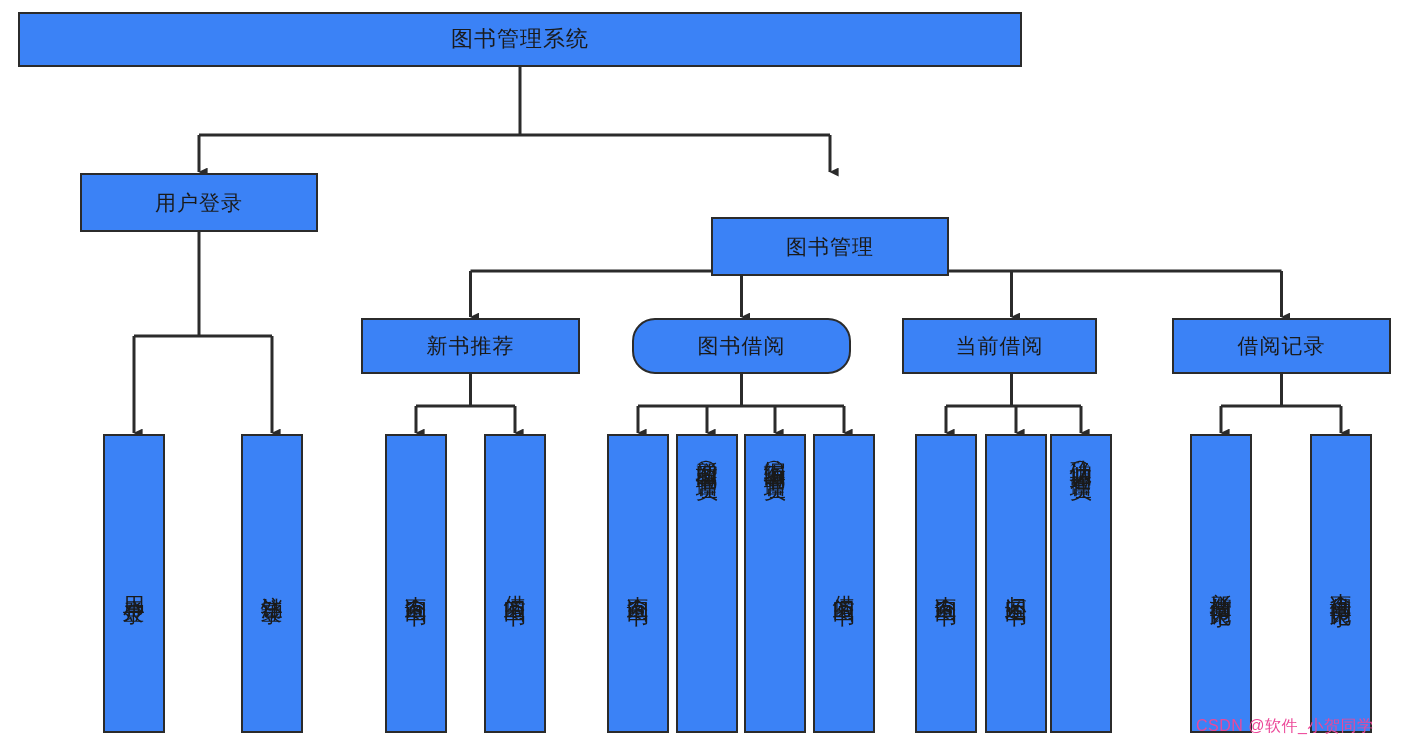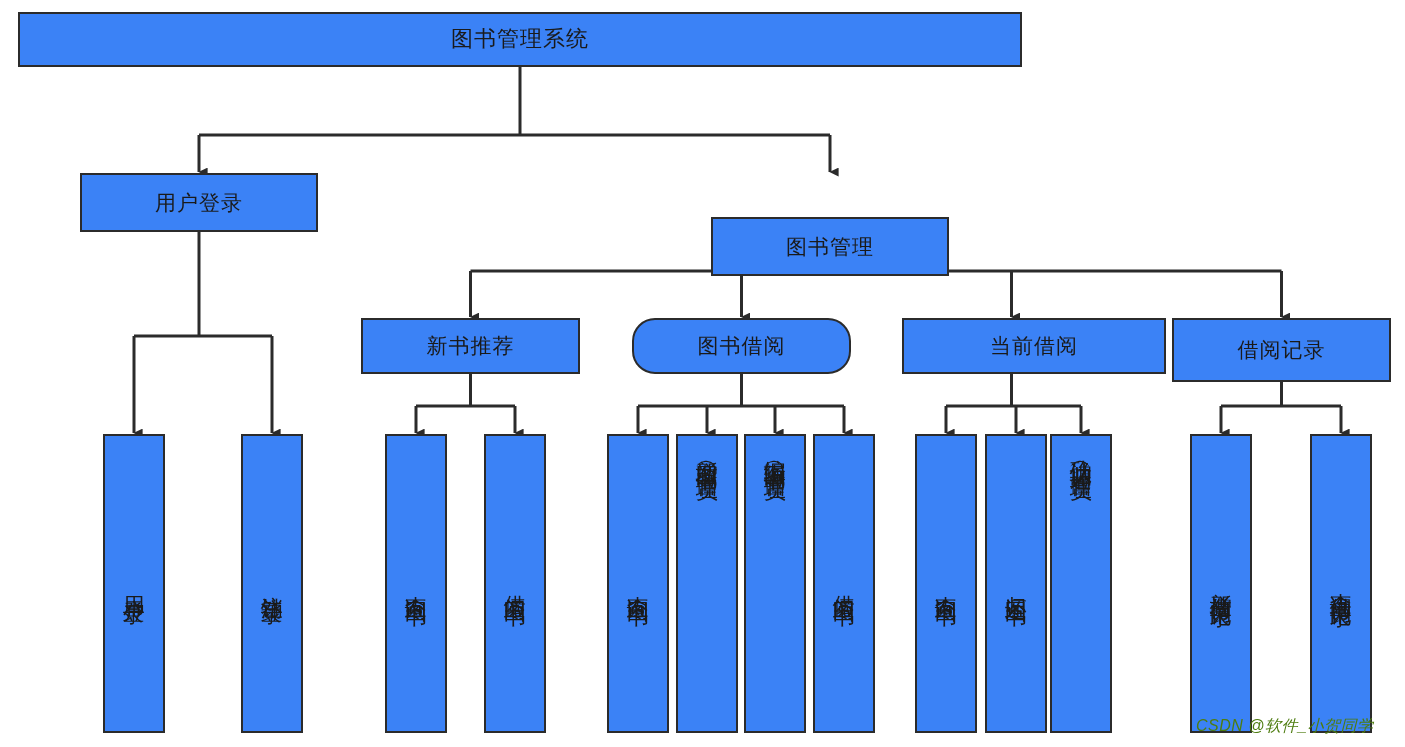--- a/index.html
+++ b/index.html
@@ -60,24 +60,23 @@
     white-space: nowrap;
     color: #1a1a1a;
   }
   .node.v.center {
     align-items: center;
     padding-top: 0;
   }
   .watermark {
     position: absolute;
     font-size: 16px;
-    color: #4d7c0f;
+    color: #ec4899;
     white-space: nowrap;
     letter-spacing: 0.5px;
-    font-style: italic;
   }
 </style>
 </head>
 <body>
 
 <div id="diagram-root">
 
   <svg id="edge-layer" width="1405" height="747" viewBox="0 0 1405 747" xmlns="http://www.w3.org/2000/svg">
     <defs>
       <marker id="arrowhead" markerWidth="10" markerHeight="10" refX="4.4" refY="8.6" orient="auto" markerUnits="userSpaceOnUse">
@@ -129,24 +128,24 @@
     </div>
     <div class="node h" style="left: 711px; top: 173px; width: 238px; height: 59px; margin-top: 44px;">
       <span>图书管理</span>
     </div>
     <div class="node h" style="left: 361px; top: 318px; width: 219px; height: 56px;">
       <span>新书推荐</span>
     </div>
     <div class="node h" style="left: 632px; top: 318px; width: 219px; height: 56px; border-radius: 23px;">
       <span>图书借阅</span>
     </div>
-    <div class="node h" style="left: 902px; top: 318px; width: 264px; height: 56px;">
+    <div class="node h" style="left: 902px; top: 318px; width: 195px; height: 56px;">
       <span>当前借阅</span>
     </div>
-    <div class="node h" style="left: 1172px; top: 318px; width: 219px; height: 64px;">
+    <div class="node h" style="left: 1172px; top: 318px; width: 219px; height: 56px;">
       <span>借阅记录</span>
     </div>
     <div class="node v center" style="left: 103px; top: 434px; width: 62px; height: 299px;">
       <span class="vtext">用户登录</span>
     </div>
     <div class="node v center" style="left: 241px; top: 434px; width: 62px; height: 299px;">
       <span class="vtext">注销登录</span>
     </div>
     <div class="node v center" style="left: 385px; top: 434px; width: 62px; height: 299px;">
       <span class="vtext">查询图书</span>

